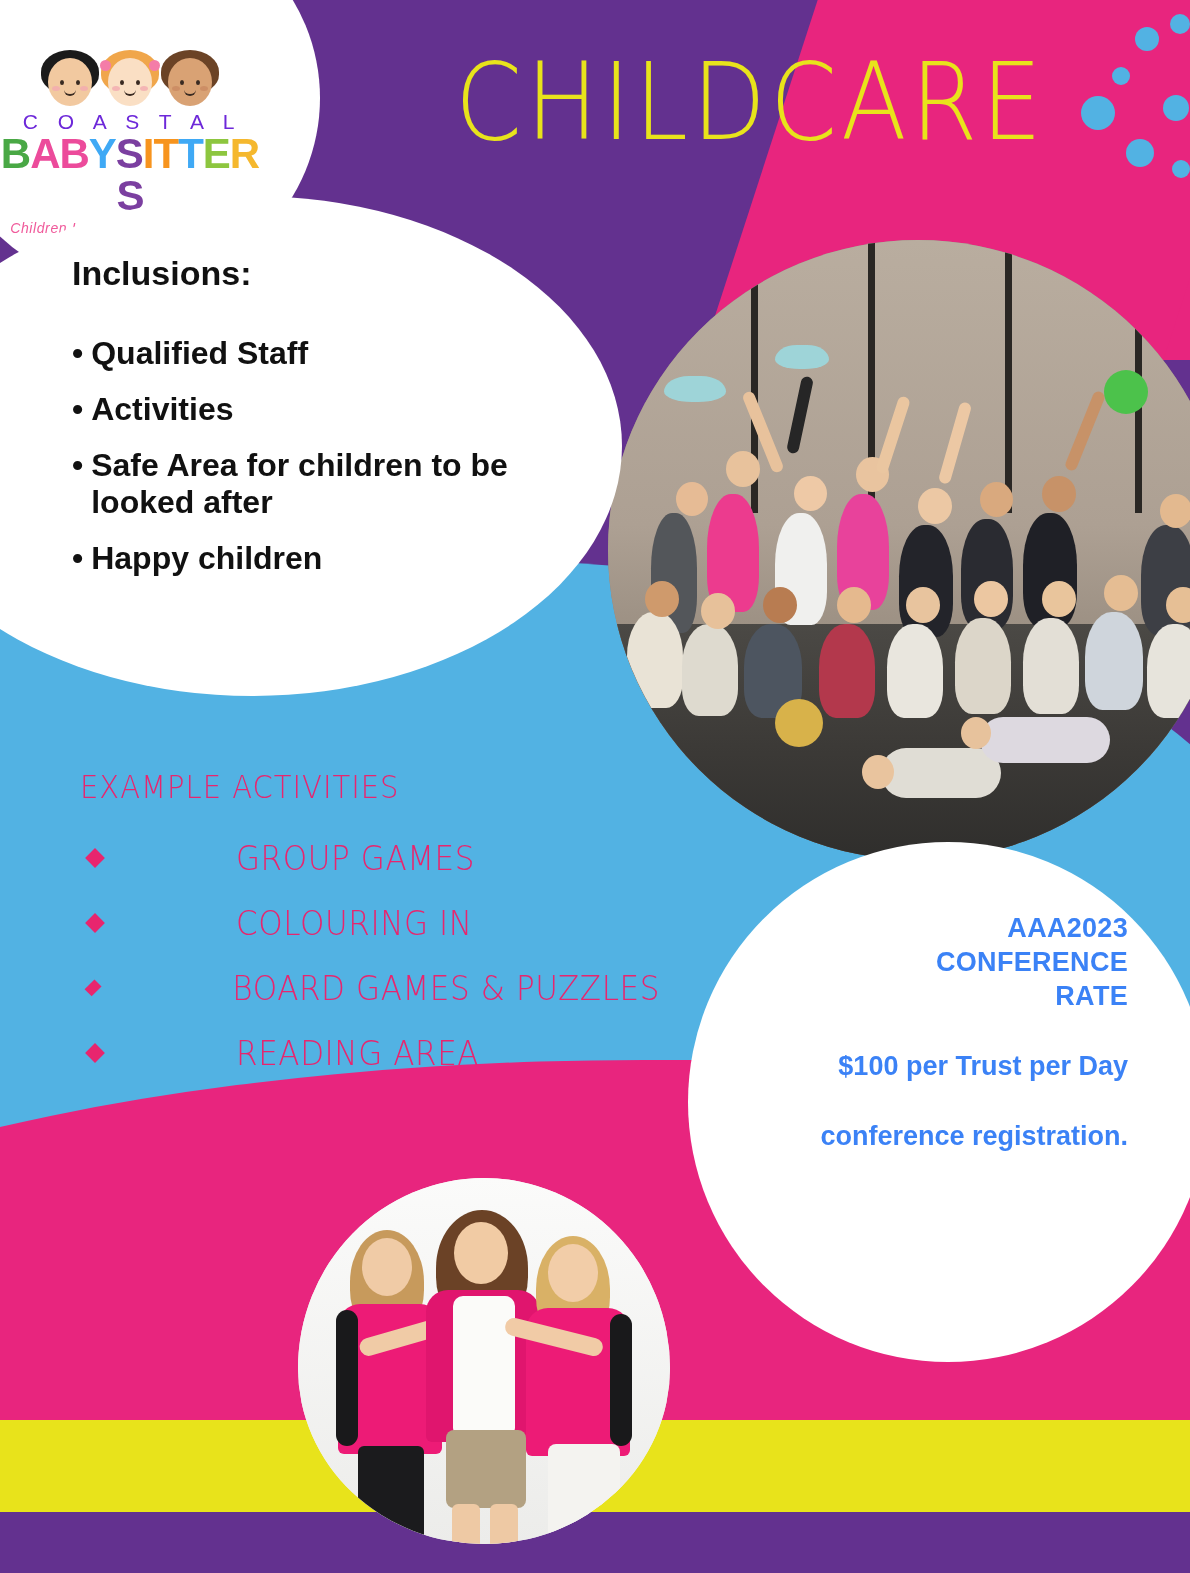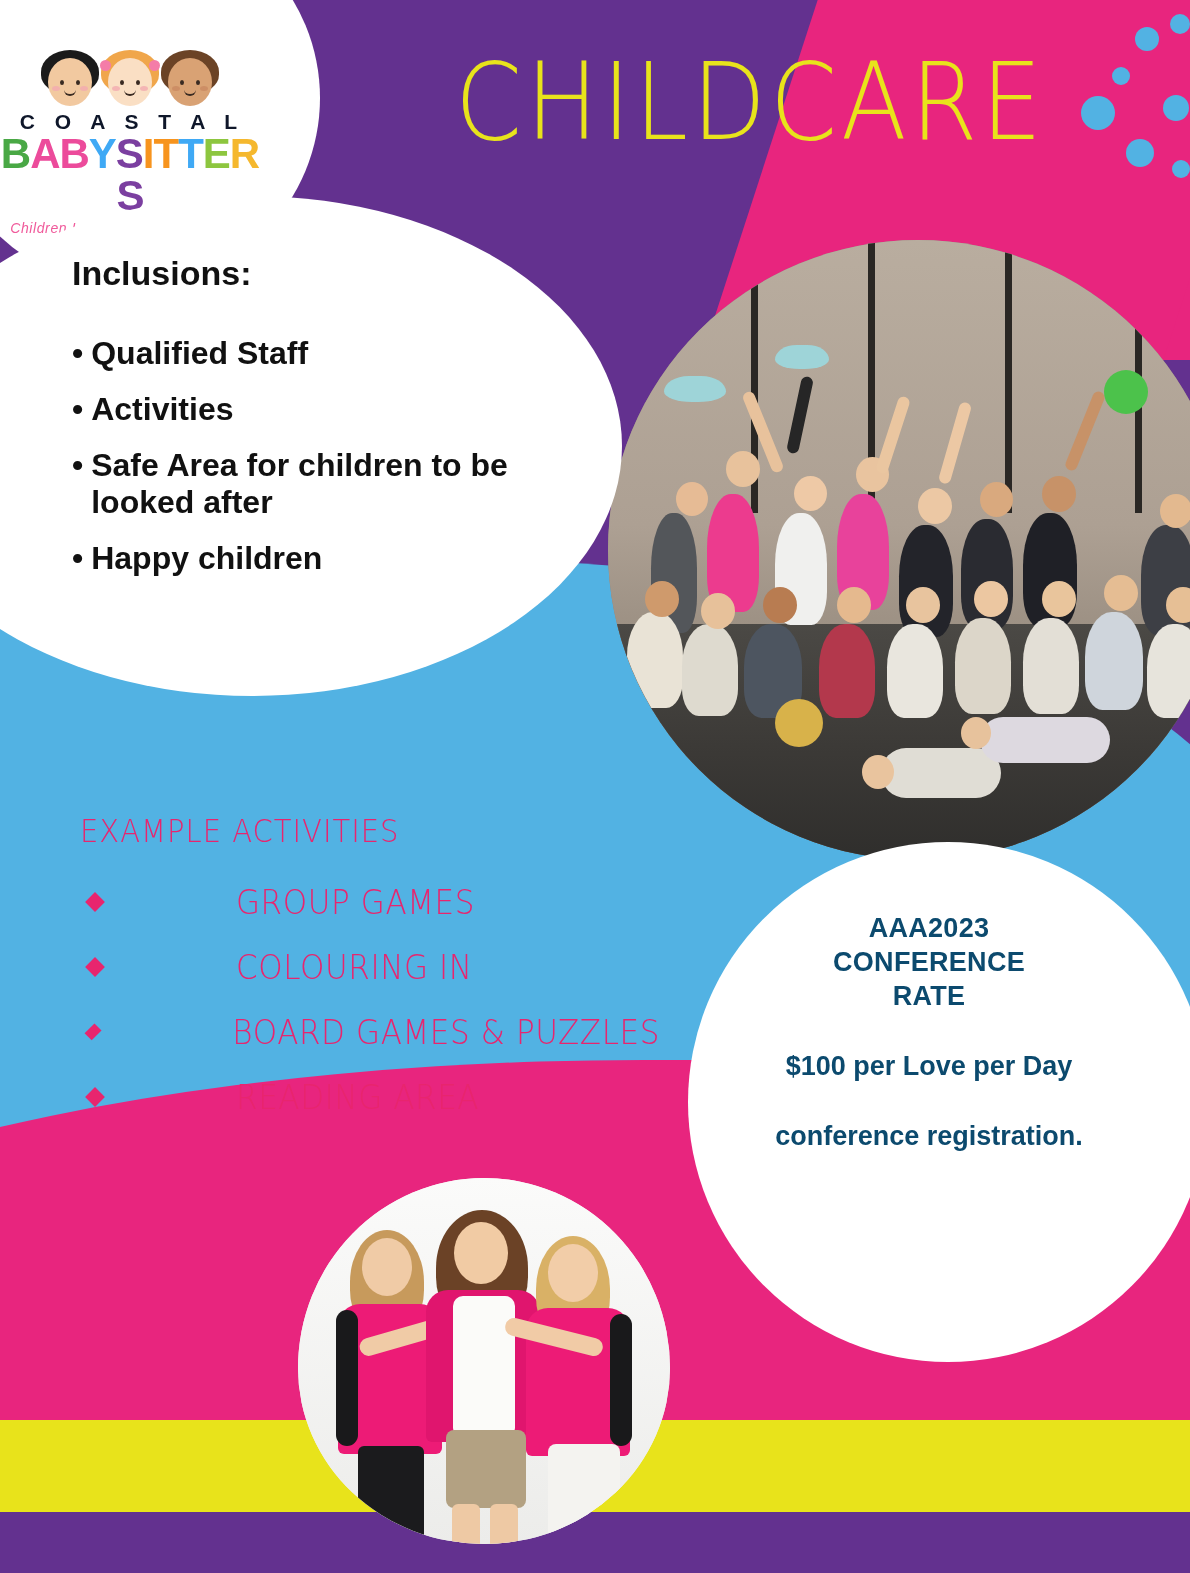--- a/index.html
+++ b/index.html
@@ -72,22 +72,22 @@
   .face .eye.l { left:19px; } .face .eye.r { left:35px; }
   .face .mouth { position:absolute; left:23px; top:40px; width:12px; height:6px;
                  border-bottom:2px solid #3a2b22; border-radius:0 0 10px 10px; }
   .face .cheek { position:absolute; width:8px; height:5px; background:#f3aab0; border-radius:50%; top:36px; opacity:.8; }
   .face .cheek.l { left:11px; } .face .cheek.r { left:39px; }
   .face .bow { position:absolute; width:11px; height:11px; background:#F47CA8; border-radius:50%; top:10px; }
   .face .bow.l { left:-1px; } .face .bow.r { left:48px; }
 
   .logo-coastal {
     font-family:"Liberation Sans", sans-serif;
-    font-weight:bold; font-size:21px; letter-spacing:7px;
-    color:#0f172a; margin:2px 0 0 4px;
+    font-weight:normal; font-size:21px; letter-spacing:7px;
+    color:#6d28d9; margin:2px 0 0 4px;
   }
   .logo-baby { font-size:42px; font-weight:bold; letter-spacing:-1px; line-height:1; margin-top:-1px; }
   .logo-baby span { display:inline-block; }
   .logo-tag {
     font-size:14px; color:#F05A9B; font-style:italic; letter-spacing:.6px;
     margin-top:3px;
   }
 
   
   .headline {
@@ -109,21 +109,21 @@
   }
   .inclusions-body { position:absolute; left:72px; top:254px; width:470px; }
   .inclusions-title { font-size:34px; font-weight:bold; color:#111; margin-bottom:42px; }
   .inc-item {
     display:flex; font-size:32px; font-weight:bold; color:#111;
     line-height:1.16; margin-bottom:19px;
   }
   .inc-item .b { margin-right:8px; }
 
   
-  .activities { position:absolute; left:80px; top:812px; width:580px; color:#E8256E; }
+  .activities { position:absolute; left:80px; top:768px; width:580px; color:#E8256E; }
   .act-title {
     font-family:"DejaVu Sans", sans-serif; font-weight:300;
     font-size:29px; letter-spacing:1px; margin-bottom:38px;
     transform:scaleY(1.1); transform-origin:left top;
   }
   .act-row { display:flex; align-items:center; margin-bottom:29px; }
   .act-bullet { width:14px; height:14px; background:#E8256E; transform:rotate(45deg); margin-left:8px; }
   .act-label {
     margin-left:134px;
     font-family:"DejaVu Sans", sans-serif; font-weight:300;
@@ -133,21 +133,21 @@
   }
 
   
   .rate-bubble {
     position:absolute; left:688px; top:842px;
     width:520px; height:520px;
     background:#ffffff; border-radius:50%;
   }
   .rate-body {
     position:absolute; left:730px; top:912px; width:398px;
-    text-align:center; color:#0c4a6e;
+    text-align:right; color:#3b82f6;
   }
   .rate-heading { font-size:27px; font-weight:bold; line-height:1.25; letter-spacing:.3px; }
   .rate-price { font-size:27px; font-weight:bold; margin-top:38px; }
   .rate-note { font-size:27px; font-weight:bold; line-height:1.24; margin-top:38px; }
   .rate-fine { font-size:18px; font-weight:bold; line-height:1.35; margin-top:40px; }
 
   
   .kids-photo {
     position:absolute; left:608px; top:240px;
     width:620px; height:620px;
@@ -349,21 +349,21 @@
     </div>
   </div>
 
   <div class="rate-bubble"></div>
   <div class="rate-body">
     <div class="rate-heading">
       <div>AAA2023</div>
       <div>CONFERENCE</div>
       <div>RATE</div>
     </div>
-    <div class="rate-price">$100 per Love per Day</div>
+    <div class="rate-price">$100 per Trust per Day</div>
     <div class="rate-note">
       <div>conference registration.</div>
     </div>
   </div>
 
   <div class="staff-photo">
     <div class="sp-wall"></div>
 
     <div class="sp-hair" style="left:52px;top:52px;width:74px;height:104px;background:#C79A5C;"></div>
     <div class="sp-head" style="left:64px;top:60px;width:50px;height:58px;background:#f0cba6;"></div>

